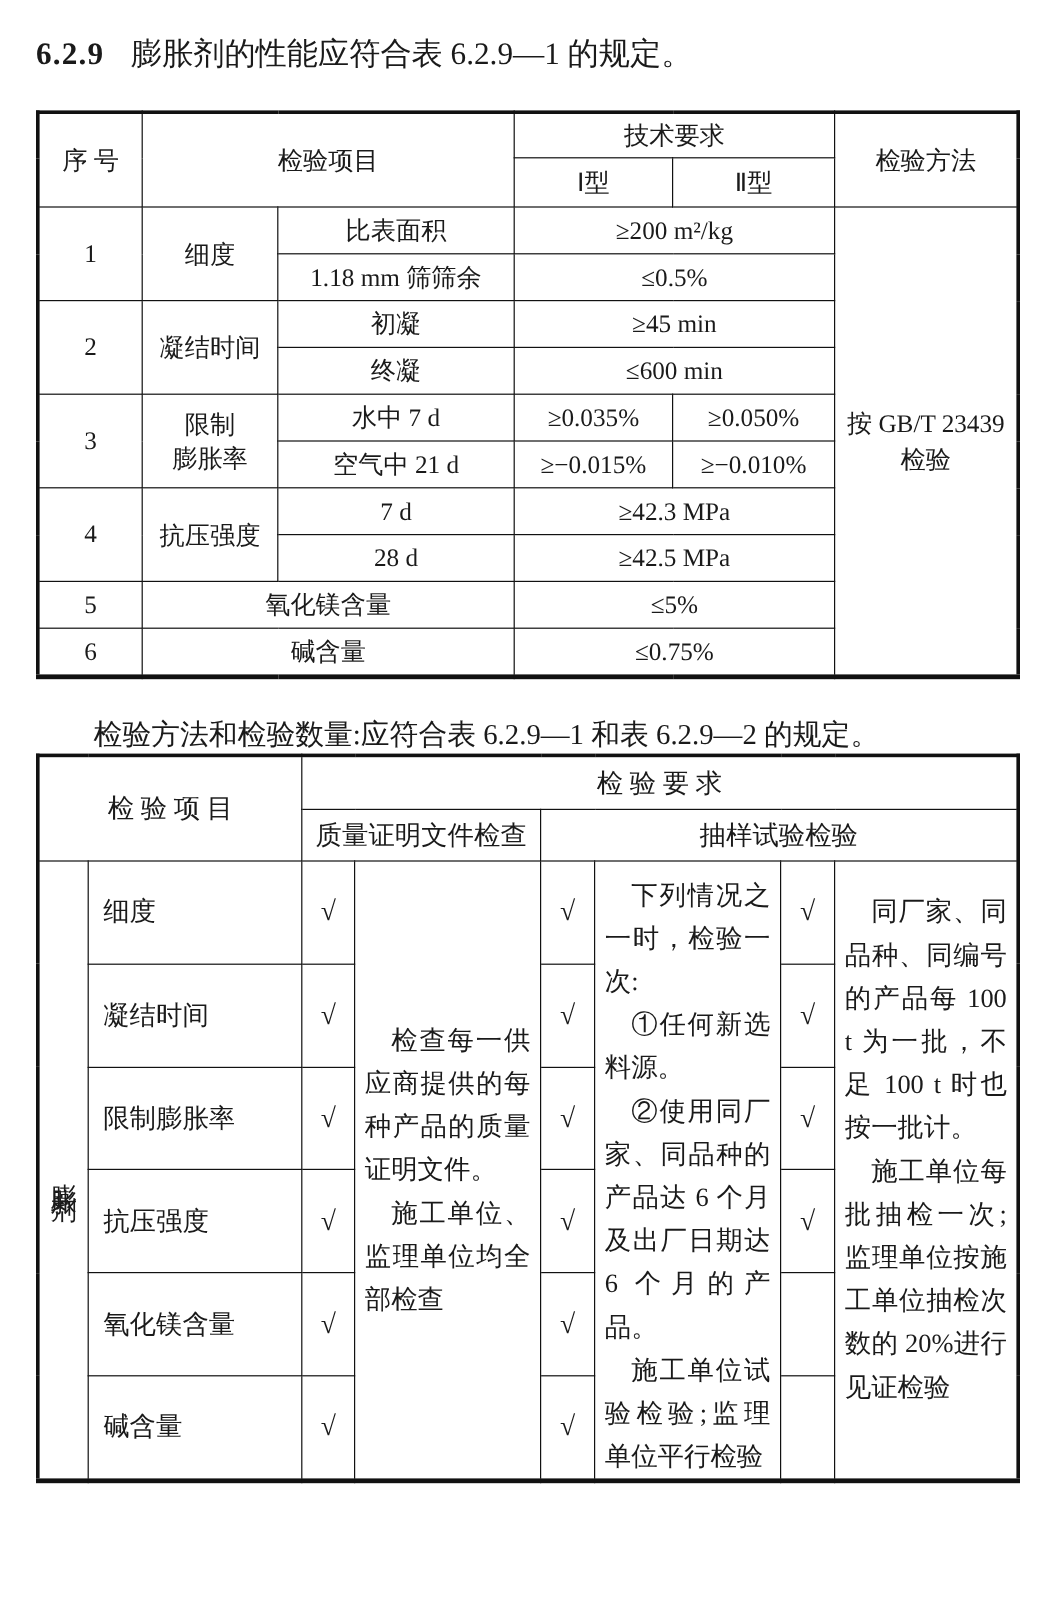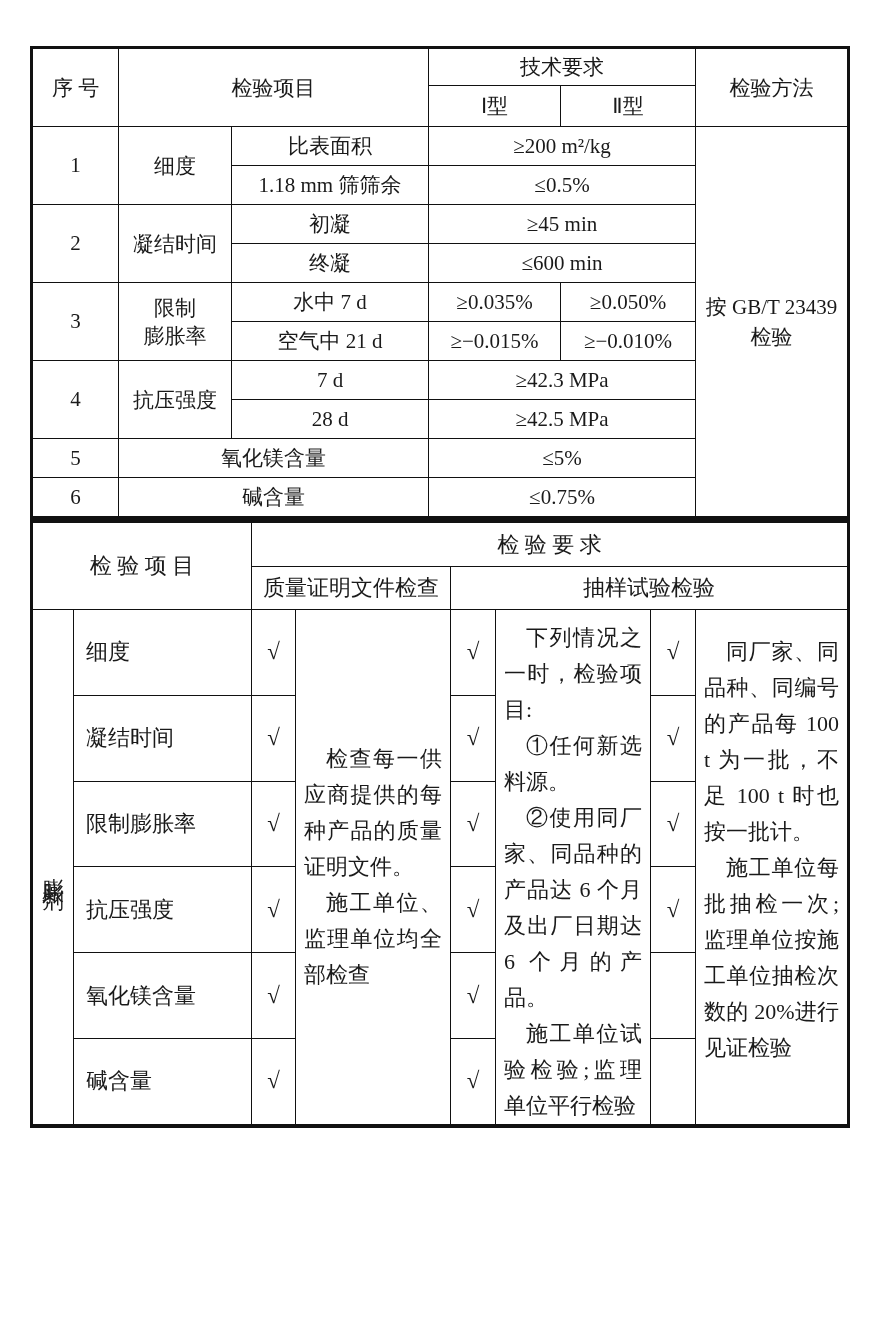--- a/index.html
+++ b/index.html
@@ -69,20 +69,23 @@
     text-orientation: upright;
     letter-spacing: 5px;
     font-size: 22px;
   }
 </style>
 </head>
 <body>
 
 <div class="page">
 
+  <div class="heading">
+    <span class="hnum">6.2.9</span><span>膨胀剂的性能应符合表 6.2.9—1 的规定。</span>
+  </div>
 
 
   <table class="t1 outer">
     <colgroup>
       <col style="width:87px">
         <col style="width:113px">
         <col style="width:197px">
       <col style="width:132px">
         <col style="width:135px">
         <col style="width:153px">
@@ -149,20 +152,21 @@
       <td colspan="2">≤5%</td>
     </tr>
     <tr class="body">
       <td>6</td>
       <td colspan="2">碱含量</td>
       <td colspan="2">≤0.75%</td>
     </tr>
   </tbody>
     </table>
 
+  <div class="para">检验方法和检验数量:应符合表 6.2.9—1 和表 6.2.9—2 的规定。</div>
 
 
   <table class="t2 outer">
     <colgroup>
       <col style="width:42px">
         <col style="width:178px">
         <col style="width:44px">
         <col style="width:155px">
       <col style="width:45px">
         <col style="width:155px">
@@ -185,21 +189,21 @@
             </div>
       </td>
       <td class="item">细度</td>
       <td class="check">√</td>
       <td rowspan="6" class="desc vmid">
         <p>检查每一供应商提供的每种产品的质量证明文件。</p>
         <p>施工单位、监理单位均全部检查</p>
       </td>
       <td class="check">√</td>
       <td rowspan="6" class="desc">
-        <p>下列情况之一时，检验项目:</p>
+        <p>下列情况之一时，检验一次:</p>
         <p>①任何新选料源。</p>
         <p>②使用同厂家、同品种的产品达 6 个月及出厂日期达 6 个月的产品。</p>
         <p>施工单位试验检验;监理单位平行检验</p>
       </td>
       <td class="check">√</td>
       <td rowspan="6" class="desc desc-batch">
         <p>同厂家、同品种、同编号的产品每 100 t 为一批，不足 100 t 时也按一批计。</p>
         <p>施工单位每批抽检一次;监理单位按施工单位抽检次数的 20%进行见证检验</p>
       </td>
     </tr>

